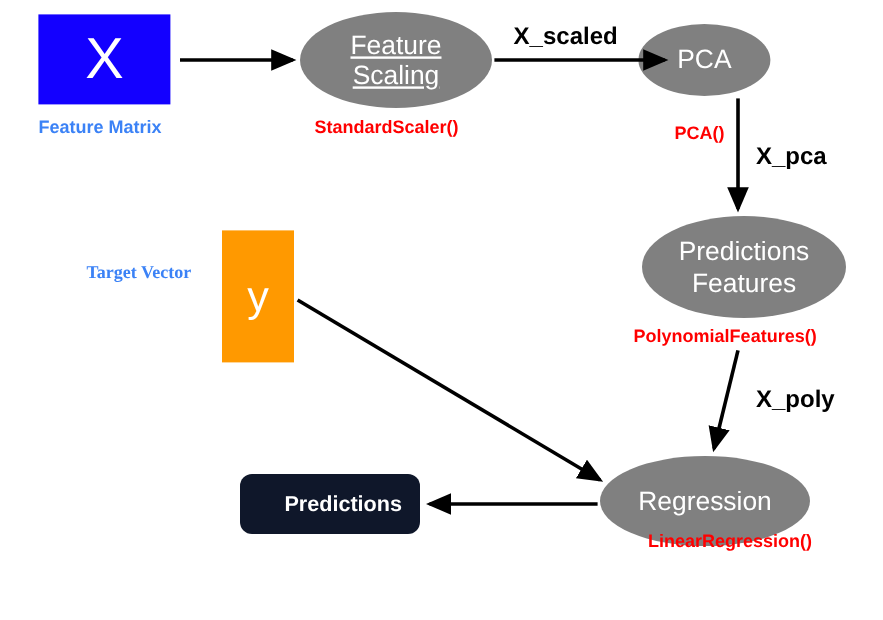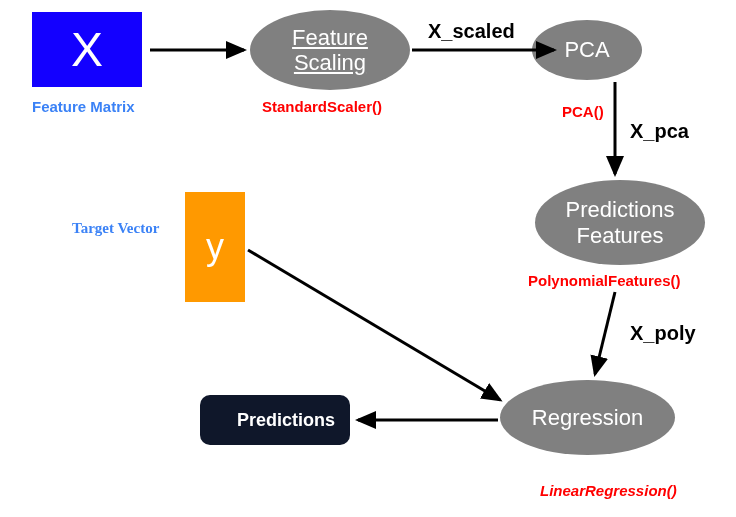--- a/index.html
+++ b/index.html
@@ -98,21 +98,21 @@
 <div class="redlabel" style="left:528px; top:272px;">PolynomialFeatures()</div>
 
 <div class="node rect-orange" style="left:185px; top:192px; width:60px; height:110px;">
   <span>y</span>
 </div>
 <div class="label" style="left:72px; top:220px;font-family:Liberation Serif, serif;">Target Vector</div>
 
 <div class="node ellipse" style="left:500px; top:380px; width:175px; height:75px;">
   <span>Regression</span>
 </div>
-<div class="redlabel" style="left:540px; top:482px;font-style:italic;">LinearRegression()</div>
+<div class="redlabel" style="left:540px; top:443px;">LinearRegression()</div>
 
 <div class="node rect-green" style="left:200px; top:395px; width:150px; height:50px;">
   <span>Predictions</span>
 </div>
 
 <div class="edgelabel" style="left:428px; top:20px;">X_scaled</div>
 <div class="edgelabel" style="left:630px; top:120px;">X_pca</div>
 <div class="edgelabel" style="left:630px; top:310px;margin-top:12px;">X_poly</div>
 
 <svg class="arrows">

